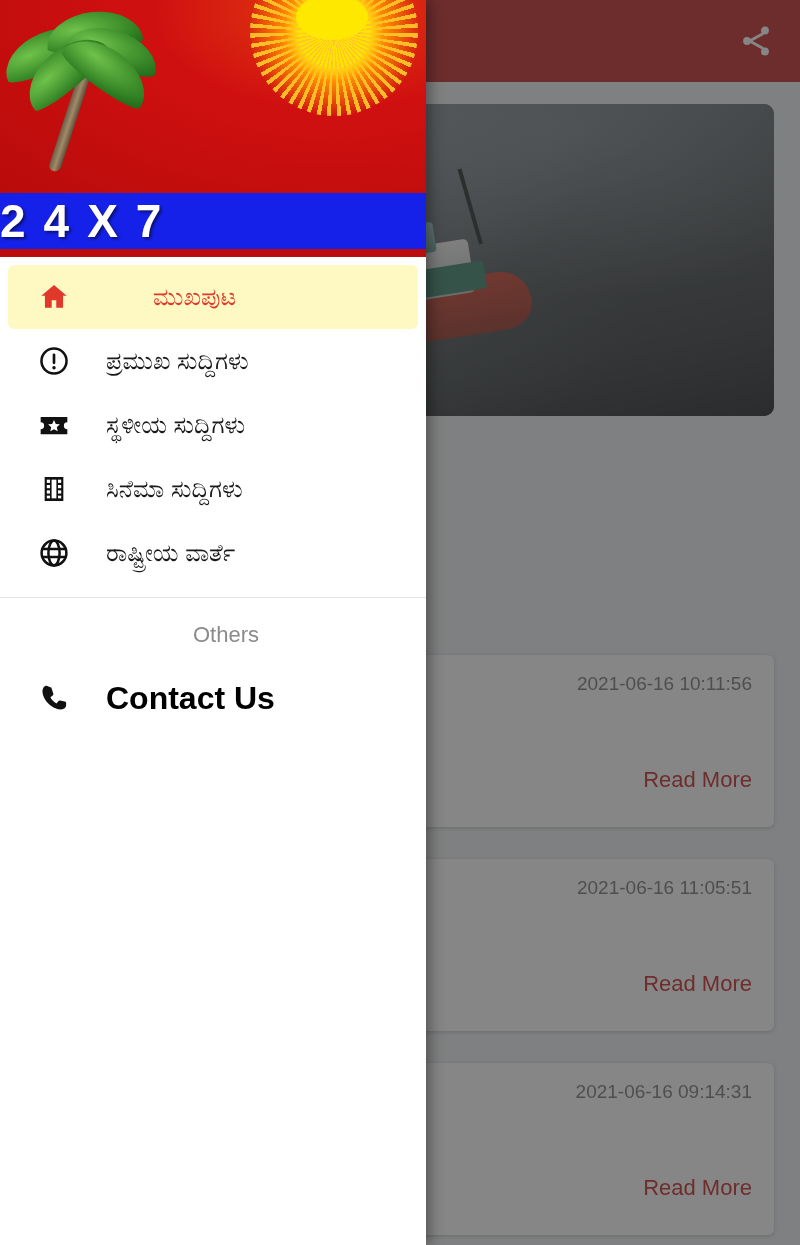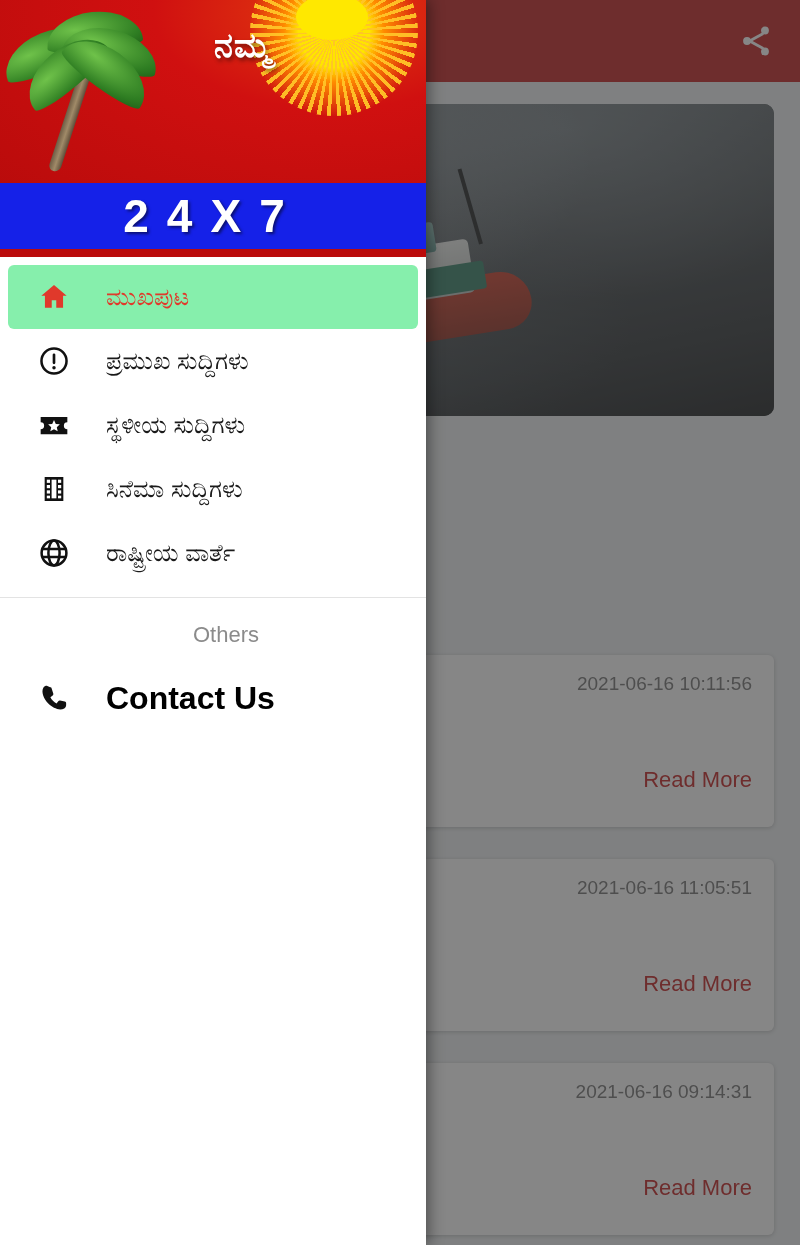--- a/index.html
+++ b/index.html
@@ -231,41 +231,41 @@
     text-align: center;
     color: #ffffff;
     font-weight: bold;
     text-shadow: 2px 3px 4px rgba(0,0,0,.45);
     line-height: 1;
   }
   .bt-small { font-size: 34px; letter-spacing: 1px; margin-left: 60px; }
   .bt-big   { font-size: 80px; margin-top: 2px; margin-left: 30px; }
   .strip24 {
     position: absolute; bottom: 8px; left: 0;
-    width: 426px; height: 66px;
+    width: 426px; height: 56px;
     background: #1521e8;
-    display: flex; align-items: center; justify-content: center;
+    display: flex; align-items: center; 
   }
   .strip24 span {
     color: #ffffff;
     font-size: 46px;
     font-weight: bold;
     letter-spacing: 18px;
     text-shadow: 2px 2px 3px rgba(0,0,0,.5);
   }
 
   .menu { padding-top: 8px; }
   .menu-item {
     height: 64px;
     display: flex; align-items: center;
     padding-left: 26px;
     margin: 0 8px;
     border-radius: 6px;
   }
-  .menu-item.active { background: #86efac; }
+  .menu-item.active { background: #fef9c3; gap: 47px; }
   .menu-icon {
     width: 40px; height: 40px;
     display: flex; align-items: center; justify-content: center;
     flex: 0 0 40px;
   }
   .menu-label {
     margin-left: 32px;
     font-size: 24px;
     color: #1a1a1a;
   }
@@ -371,21 +371,20 @@
       <div class="sun-core"></div>
       <div class="palm">
         <div class="trunk"></div>
         <div class="frond" style="left:-6px;  top:26px; transform:rotate(-22deg);"></div>
         <div class="frond" style="left:40px;  top:6px;  transform:rotate(-6deg);"></div>
         <div class="frond" style="left:58px;  top:24px; transform:rotate(16deg);"></div>
         <div class="frond" style="left:10px;  top:44px; transform:rotate(-40deg);"></div>
         <div class="frond" style="left:54px;  top:44px; transform:rotate(36deg);"></div>
       </div>
       <div class="brandtext">
-        <div class="bt-small">ನಮ್ಮ</div>
       </div>
       <div class="strip24">
         <span>24X7</span>
       </div>
     </div>
 
     <div class="menu">
 
       <div class="menu-item active">
         <span class="menu-icon">

